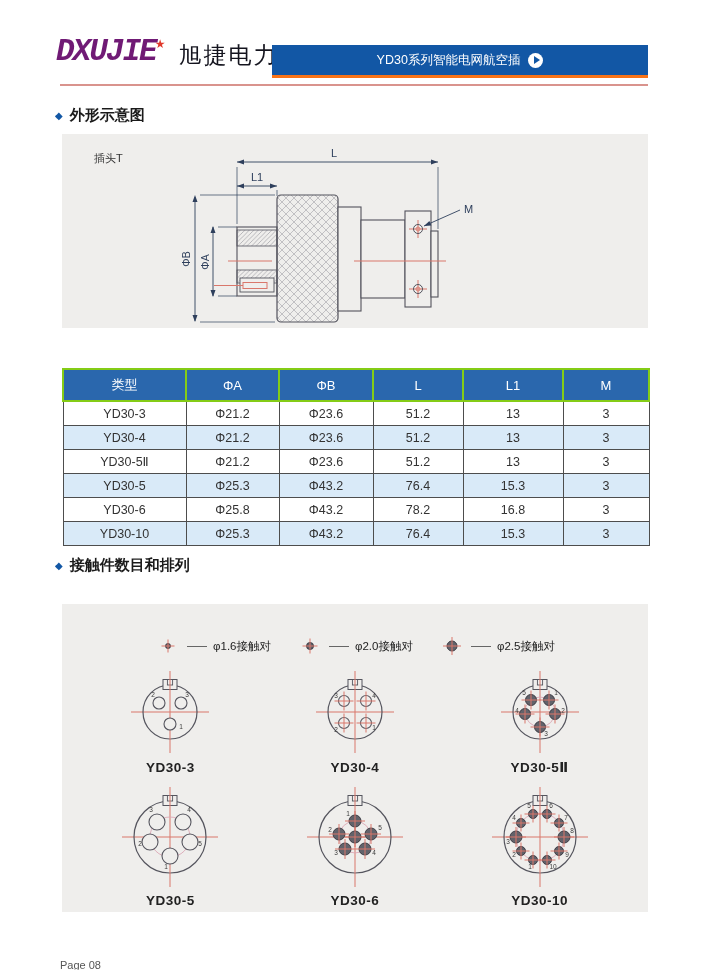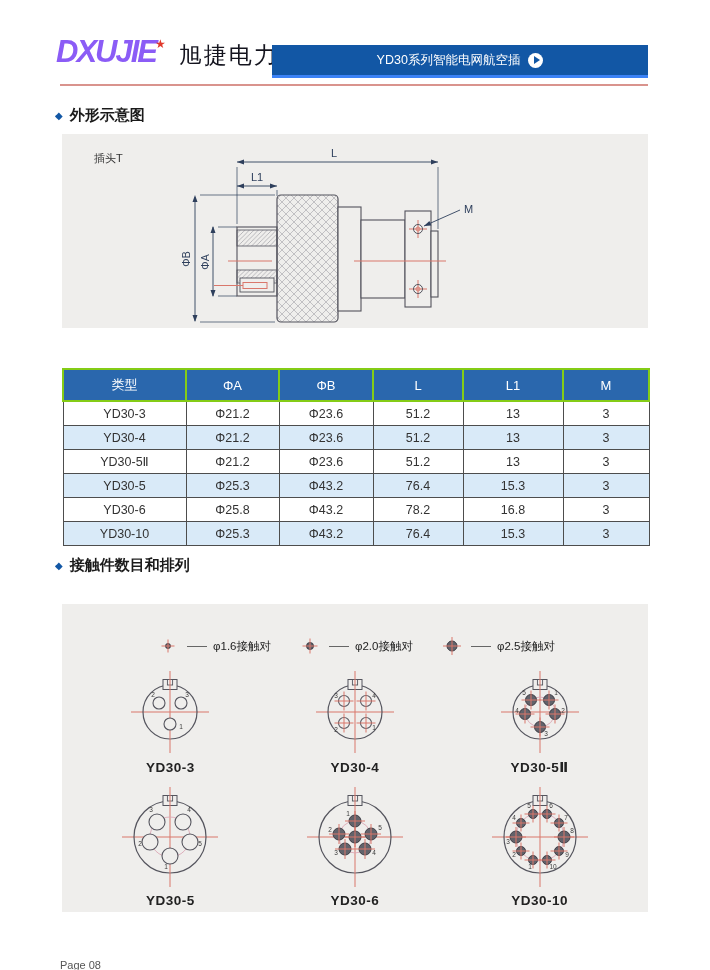--- a/index.html
+++ b/index.html
@@ -1,24 +1,24 @@
 <!DOCTYPE html>
 <html><head>
 <meta charset="utf-8">
 <style>
   html,body{margin:0;padding:0;background:#fff;}
   body{font-family:"Liberation Sans","DejaVu Sans",sans-serif;}
   .page{position:relative;width:710px;height:970px;background:#fff;overflow:hidden;}
 
   
   .logo-wrap{position:absolute;left:56px;top:36px;display:flex;align-items:flex-end;}
-  .logo-text{font-style:italic;font-weight:900;font-size:31px;line-height:1;color:#8b5cf6;letter-spacing:-2px;}
+  .logo-text{font-style:italic;font-weight:900;font-size:31px;line-height:1;color:#701a75;letter-spacing:-2px;font-family:Liberation Mono, monospace;}
   .logo-star{font-size:12px;color:#e0392b;position:relative;top:-16px;left:-1px;}
   .company{font-weight:normal;font-size:23px;color:#14141e;margin-left:12px;letter-spacing:2px;line-height:1.05;}
-  .title-bar{position:absolute;left:272px;top:45px;width:376px;height:30px;background:#1257a5;border-bottom:3px solid #3b82f6;color:#fff;display:flex;align-items:center;justify-content:center;gap:8px;font-size:12.5px;white-space:nowrap;}
+  .title-bar{position:absolute;left:272px;top:45px;width:376px;height:30px;background:#1257a5;border-bottom:3px solid #f97316;color:#fff;display:flex;align-items:center;justify-content:center;gap:8px;font-size:12.5px;white-space:nowrap;}
   .play{width:15px;height:15px;border-radius:50%;background:#fff;display:flex;align-items:center;justify-content:center;flex:0 0 auto;}
   .play::after{content:"";width:0;height:0;border-left:6px solid #1257a5;border-top:4px solid transparent;border-bottom:4px solid transparent;margin-left:2px;}
   .red-rule{position:absolute;left:60px;top:84px;width:588px;height:2px;background:#d9938d;}
 
   
   .sec-title{position:absolute;left:55px;display:flex;align-items:center;gap:7px;font-size:15px;font-weight:bold;color:#1a1a1a;}
   .sec-title .diamond{color:#1257a5;font-size:10px;line-height:1;}
   #sec1{top:106px;} #sec2{top:556px;}
 
   

